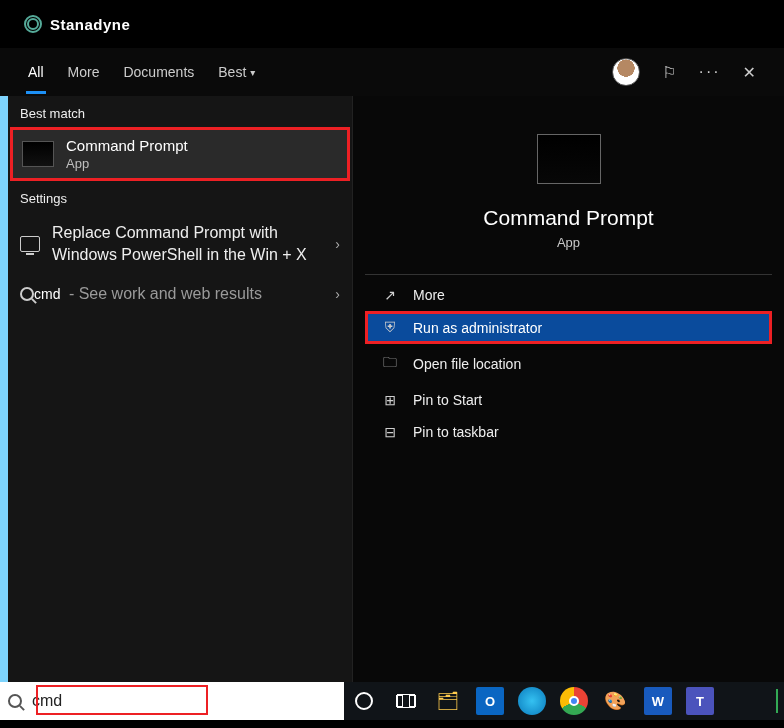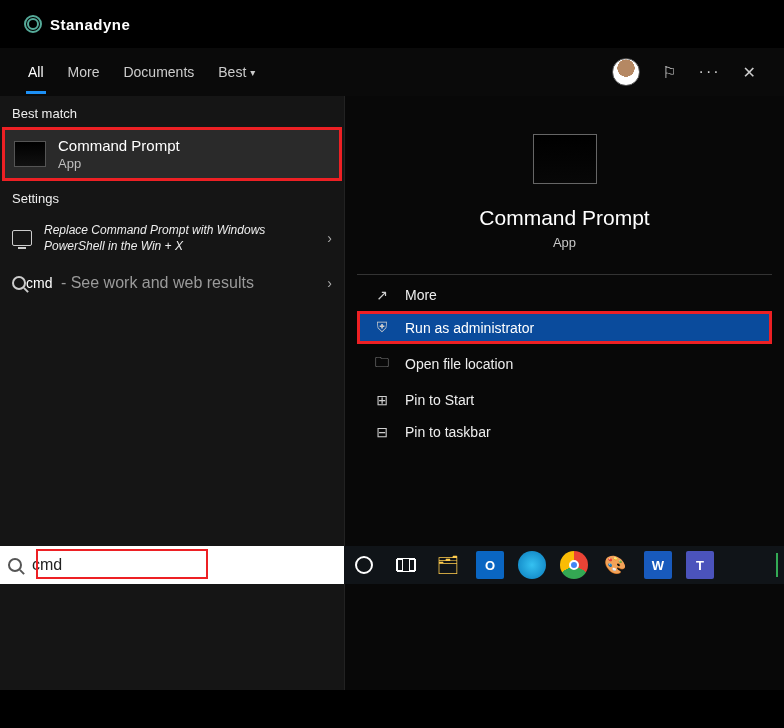--- a/index.html
+++ b/index.html
@@ -1,50 +1,50 @@
 <!DOCTYPE html>
 <html><head>
 <meta charset="utf-8">
 <style>
   * { margin: 0; padding: 0; box-sizing: border-box; font-family: "Segoe UI", Arial, sans-serif; }
   html, body { width: 784px; height: 728px; background: #000; color: #fff; overflow: hidden; }
-  .root { width: 784px; height: 584px; position: relative; background: #7dd3fc; }
+  .root { width: 784px; height: 720px; position: relative; background: #7dd3fc; }
 
   
   .brand-bar { height: 48px; display: flex; align-items: center; padding-left: 24px; background: #000; }
   .brand-logo { width: 18px; height: 18px; border: 2px solid #5a9; border-radius: 50%; margin-right: 8px; display: flex; align-items: center; justify-content: center; }
   .brand-logo:before { content: ""; width: 8px; height: 8px; border: 2px solid #5a9; border-radius: 50%; }
   .brand-text { font-weight: 600; font-size: 15px; color: #fff; letter-spacing: 0.5px; }
 
   
   .tab-bar { height: 48px; display: flex; align-items: center; padding: 0 16px; background: #0a0a0a; position: relative; }
   .tab { padding: 0 12px; height: 48px; display: flex; align-items: center; font-size: 14px; color: #ccc; cursor: pointer; }
   .tab.active { color: #fff; position: relative; align-items: center; }
   .tab.active:after { content: ""; position: absolute; bottom: 2px; left: 10px; right: 10px; height: 3px; background: #1d90f5; }
   .more-chevron { margin-left: 4px; font-size: 10px; }
   .tab-right { margin-left: auto; display: flex; align-items: center; gap: 22px; padding-right: 12px; }
   .avatar { width: 28px; height: 28px; border-radius: 50%; background: radial-gradient(circle at 50% 35%, #b58863 0 40%, #fff 41% 100%); border: 1px solid #555; }
   .top-icon { color: #ccc; font-size: 16px; cursor: pointer; }
   .ellipsis { letter-spacing: 2px; }
 
   
-  .panes { display: flex; height: 594px; }
+  .panes { display: flex; height: 594px; margin-left: 8px; }
   .left { width: 344px; background: #151515; display: flex; flex-direction: column; }
   .right { flex: 1; background: #080808; border-left: 1px solid #222; padding: 12px; }
 
   .section-label { font-size: 13px; color: #eee; padding: 10px 12px 6px; }
 
   .best-item { display: flex; align-items: center; gap: 12px; padding: 10px 12px; background: #2a2a2a; margin: 0 2px; cursor: pointer; }
   .best-item.hl { outline: 3px solid #ed2024; outline-offset: -3px; }
   .cmd-thumb { width: 32px; height: 26px; background: linear-gradient(#000,#111); border: 1px solid #555; }
   .best-title { font-size: 15px; color: #fff; }
   .best-sub { font-size: 13px; color: #bfbfbf; margin-top: 2px; }
 
   .settings-item { display: flex; align-items: center; gap: 12px; padding: 10px 12px; cursor: pointer; }
-  .settings-item .si-text { font-size: 12px; color: #eee; line-height: 1.35; flex: 1; font-style: italic; }
+  .settings-item .si-text { font-size: 16px; color: #eee; line-height: 1.35; flex: 1; }
   .chev { color: #aaa; font-size: 14px; }
   .monitor-icon { width: 20px; height: 16px; border: 1.5px solid #ccc; border-radius: 2px; position: relative; }
   .monitor-icon:after { content: ""; position: absolute; bottom: -4px; left: 5px; width: 8px; height: 2px; background: #ccc; }
 
   .web-item { display: flex; align-items: center; padding: 10px 12px; cursor: pointer; }
   .mag { width: 14px; height: 14px; border: 2px solid #ccc; border-radius: 50%; position: relative; }
   .mag:after { content: ""; position: absolute; width: 6px; height: 2px; background: #ccc; bottom: -3px; right: -5px; transform: rotate(45deg); }
   .web-text { font-size: 14px; color: #fff; }
   .web-hint { color: #9a9a9a; margin-left: 4px; }
 

